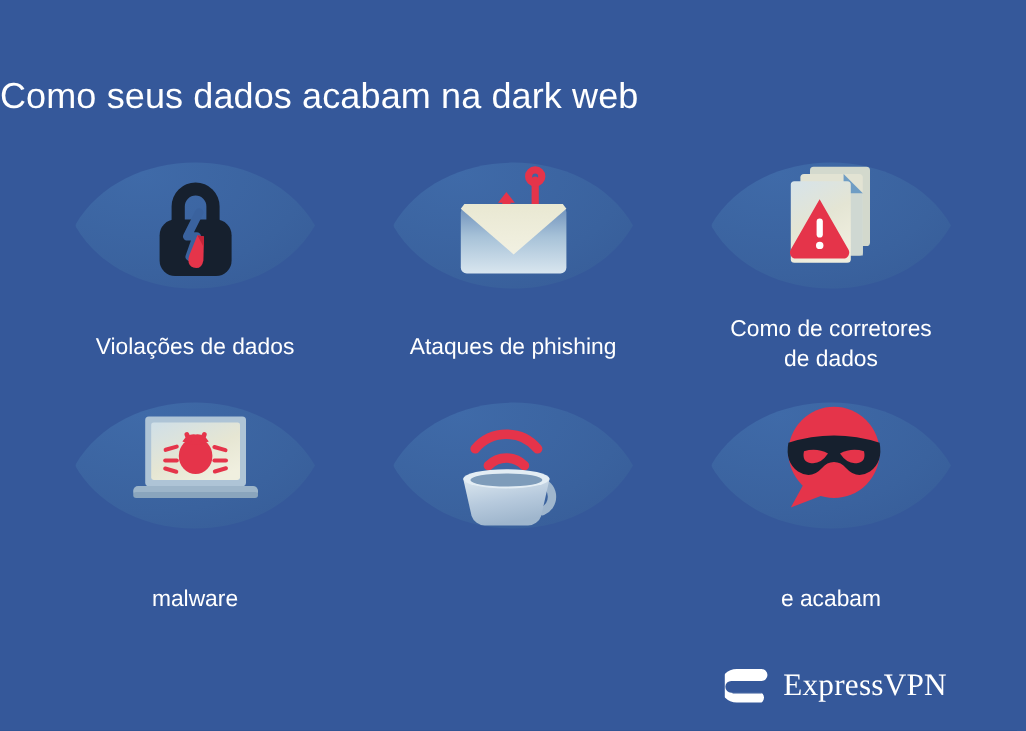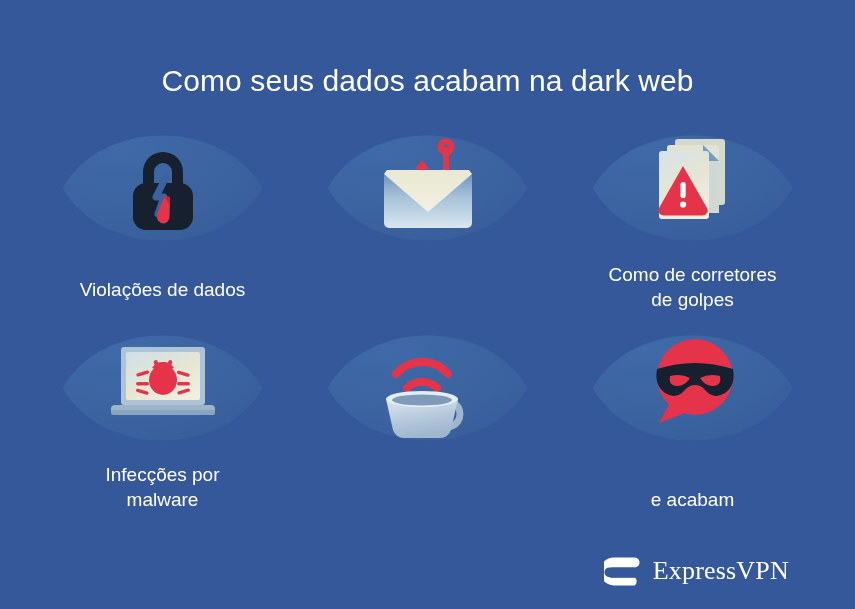--- a/index.html
+++ b/index.html
@@ -17,21 +17,20 @@
     background: #35589a;
     overflow: hidden;
     -webkit-font-smoothing: antialiased;
   }
   
   .title {
     position: absolute;
     top: 43px;
     left: 0;
     width: 855px;
-    text-align: center;
     color: #ffffff;
     font-size: 30px;
     font-weight: normal;
     letter-spacing: 0.1px;
     line-height: 1.2;
   }
   
   .grid {
     position: absolute;
     top: 112px;
@@ -157,20 +156,23 @@
               <path d="M74 44 a13 13 0 0 1 -24 2 l0 -12" stroke-width="7"></path>
               <path d="M50 24 l-7 9 l14 0 Z" fill="#e5344a" stroke="none"></path>
             </g>
 
             <rect x="12" y="36" width="88" height="56" rx="5" fill="url(#envBody)"></rect>
 
             <path d="M12 38 L56 76 L100 38 L97 34 L15 34 Z" fill="url(#envFlap)"></path>
           </svg>
         </div>
       </div>
+      <div class="cell-label">
+        <span>Ataques de phishing</span>
+      </div>
     </div>
 
     <div class="cell">
       <div class="lens">
         <div class="icon-wrap">
           <svg width="104" height="104" viewBox="0 0 104 104" aria-hidden="true">
             <defs>
               <linearGradient id="pageG" x1="0" y1="0" x2="0.4" y2="1">
                 <stop offset="0%" stop-color="#d6e3ea"></stop>
                 <stop offset="55%" stop-color="#e4e5d4"></stop>
@@ -188,21 +190,21 @@
             <rect x="18" y="22" width="50" height="68" rx="3" fill="url(#pageG)"></rect>
 
             <path d="M42 37 L66 79 a5 5 0 0 1 -4.4 7.5 H22.4 A5 5 0 0 1 18 79 Z" fill="#e5344a"></path>
             <rect x="39.5" y="53" width="5.2" height="16" rx="2.6" fill="#ffffff"></rect>
             <circle cx="42.1" cy="75.5" r="3.1" fill="#ffffff"></circle>
           </svg>
         </div>
       </div>
       <div class="cell-label">
         <span>Como de corretores</span><br>
-        <span>de golpes</span>
+        <span>de dados</span>
       </div>
     </div>
 
     <div class="cell row2">
       <div class="lens">
         <div class="icon-wrap">
           <svg width="116" height="92" viewBox="0 0 116 92" aria-hidden="true">
             <defs>
               <linearGradient id="screenG" x1="0" y1="0" x2="0.7" y2="1">
                 <stop offset="0%" stop-color="#cfdfe8"></stop>
@@ -226,21 +228,21 @@
               <rect x="31" y="45" width="13" height="3.4" rx="1.7"></rect>
               <rect x="31" y="53" width="13" height="3.4" rx="1.7" transform="rotate(16 37 54)"></rect>
               <rect x="72" y="35" width="13" height="3.4" rx="1.7" transform="rotate(16 78 36)"></rect>
               <rect x="72" y="45" width="13" height="3.4" rx="1.7"></rect>
               <rect x="72" y="53" width="13" height="3.4" rx="1.7" transform="rotate(-16 78 54)"></rect>
             </g>
           </svg>
         </div>
       </div>
       <div class="cell-label">
-        <span>Infecções por</span><br>
+        <br>
         <span>malware</span>
       </div>
     </div>
 
     <div class="cell row2">
       <div class="lens">
         <div class="icon-wrap">
           <svg width="112" height="104" viewBox="0 0 112 104" aria-hidden="true">
             <defs>
               <linearGradient id="cupG" x1="0" y1="0" x2="0.3" y2="1">

